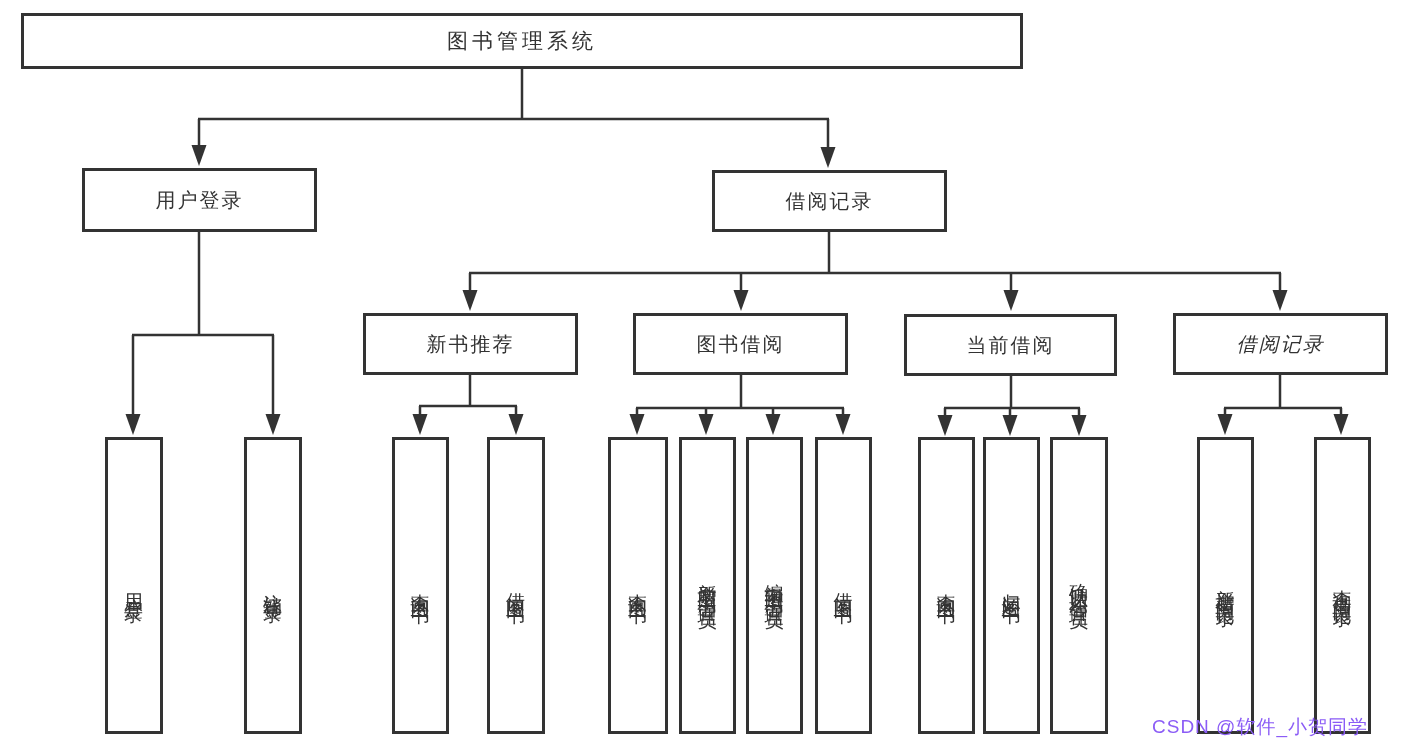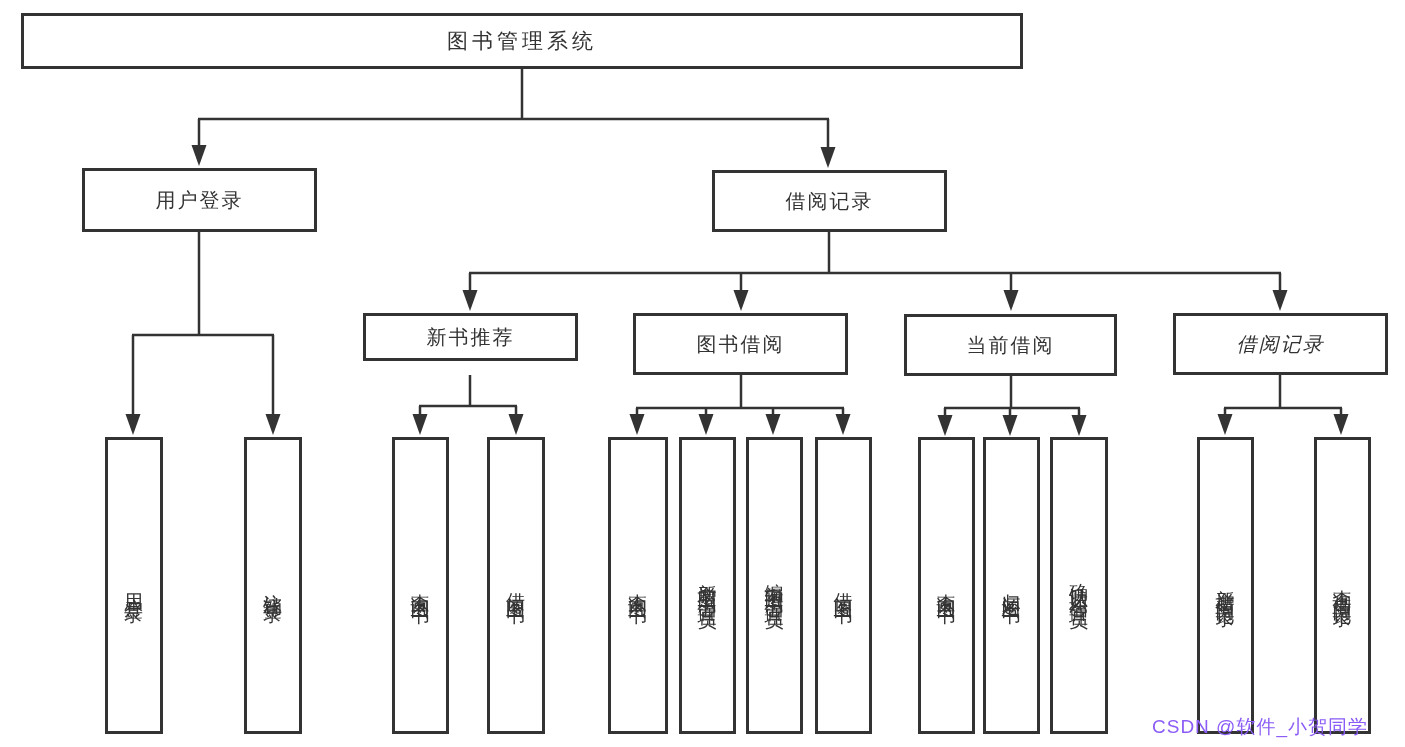--- a/index.html
+++ b/index.html
@@ -121,21 +121,21 @@
   </div>
 
   <div class="node h-box" style="left:82px; top:168px; width:235px; height:64px;">
     <span>用户登录</span>
   </div>
 
   <div class="node h-box" style="left:712px; top:170px; width:235px; height:62px;">
     <span>借阅记录</span>
   </div>
 
-  <div class="node h-box" style="left:363px; top:313px; width:215px; height:48px;">
+  <div class="node h-box" style="left:363px; top:313px; width:215px; height:62px;">
     <span>新书推荐</span>
   </div>
 
   <div class="node h-box" style="left:633px; top:313px; width:215px; height:62px;">
     <span>图书借阅</span>
   </div>
 
   <div class="node h-box" style="left:904px; top:314px; width:213px; height:62px;">
     <span>当前借阅</span>
   </div>

